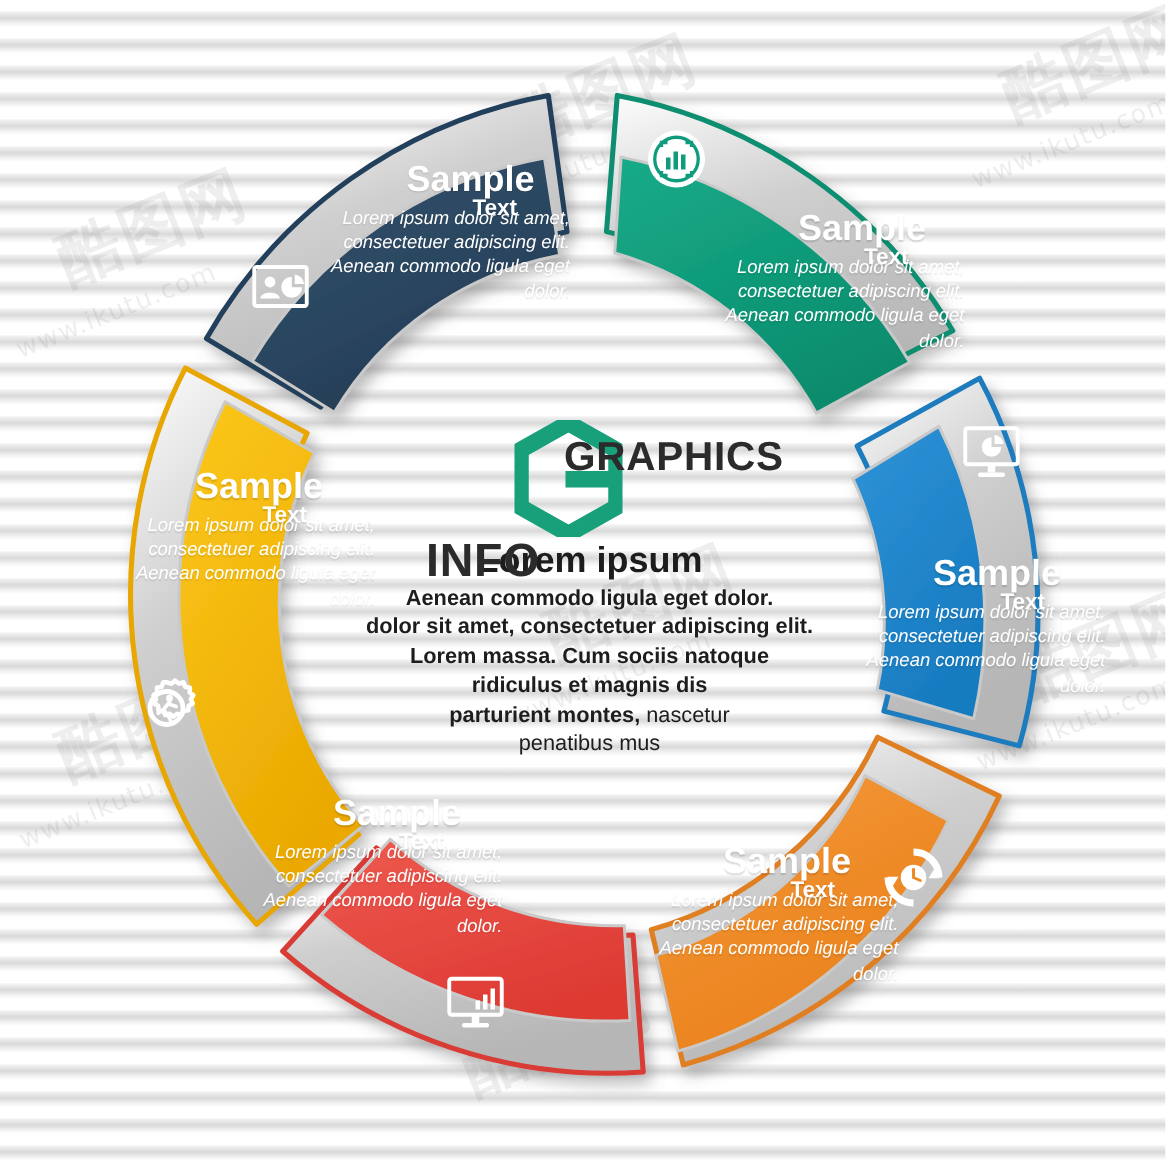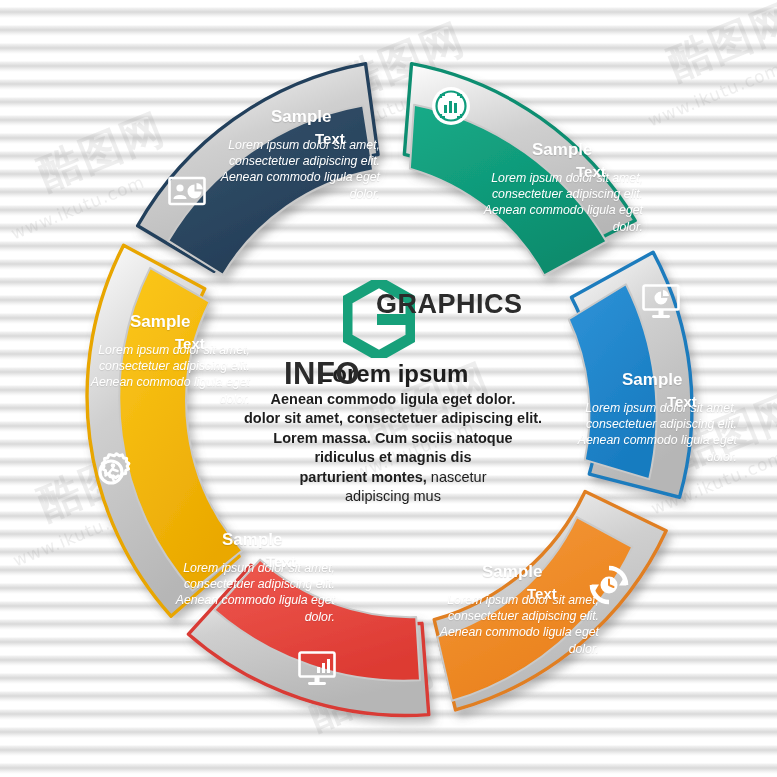--- a/index.html
+++ b/index.html
@@ -57,21 +57,21 @@
   .c-body{
     margin-top:2px;font-size:14.5px;font-weight:700;color:#1d1d1d;
     line-height:1.34;
   }
   .c-body .thin{font-weight:400;}
 
   
   .seg-text{position:absolute;pointer-events:none;color:#ffffff;width:175px;}
   .seg-title{position:relative;height:46px;}
   .seg-sample{
-    position:absolute;font-size:17px;font-weight:700;line-height:1;
+    position:absolute;font-size:24px;font-weight:700;line-height:1;
     text-shadow:0 1px 1px rgba(0,0,0,.14);
   }
   .seg-word{
     position:absolute;font-size:15px;font-weight:700;line-height:1;
     text-shadow:0 1px 1px rgba(0,0,0,.14);
   }
   .seg-body{
     font-size:12.3px;line-height:1.32;text-align:right;
     text-shadow:0 1px 1px rgba(0,0,0,.10);
     font-style:italic;
@@ -178,21 +178,21 @@
     <div class="c-head">Lorem ipsum</div>
     <div class="c-body">
       <div>Aenean commodo ligula eget dolor.</div>
       <div>dolor sit amet, consectetuer adipiscing elit.</div>
       <div>Lorem massa. Cum sociis natoque</div>
       <div>ridiculus et magnis dis</div>
       <div>
         <span>parturient montes,</span>
         <span class="thin">nascetur</span>
       </div>
-      <div class="thin">adipiscing mus</div>
+      <div class="thin">penatibus mus</div>
     </div>
   </div>
 
   <div class="seg-text" style="left:205px;top:105px;">
     <div class="seg-title">
       <span class="seg-sample" style="left:66px;top:3px;">Sample</span>
       <span class="seg-word" style="left:110px;top:26px;">Text</span>
     </div>
     <div class="seg-body" style="margin-top:-14px;">Lorem ipsum dolor sit amet, consectetuer adipiscing elit. Aenean commodo ligula eget dolor.</div>
   </div>

